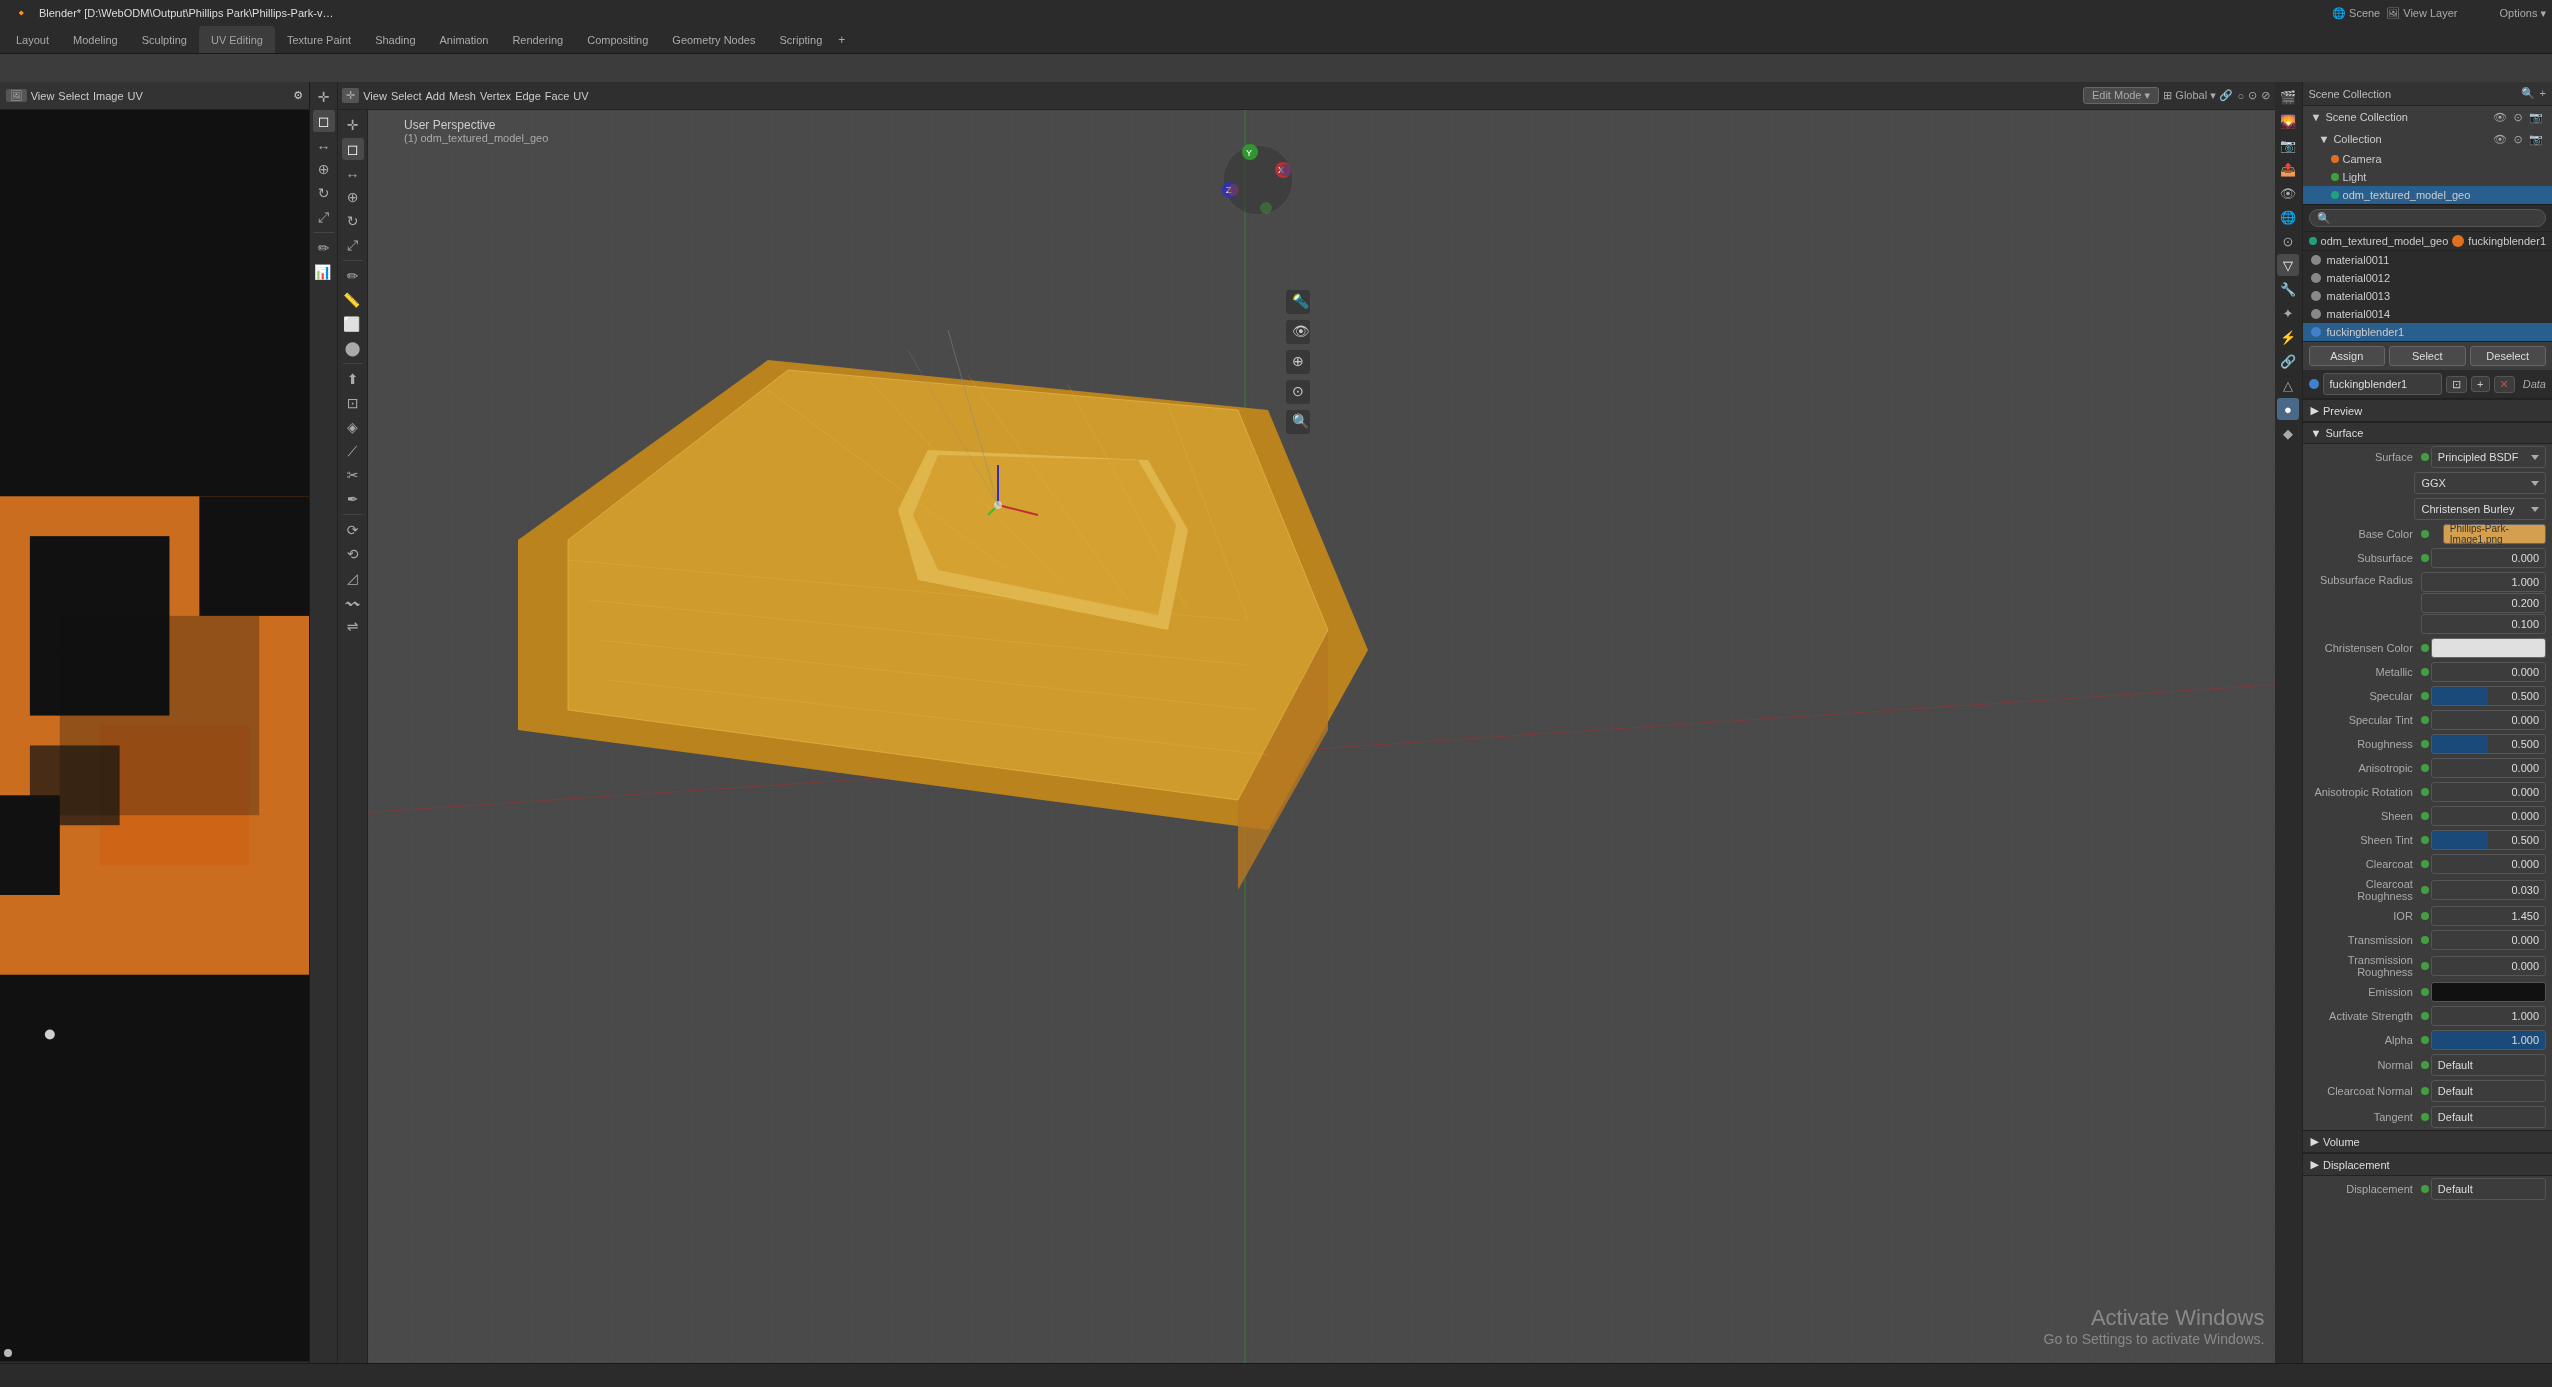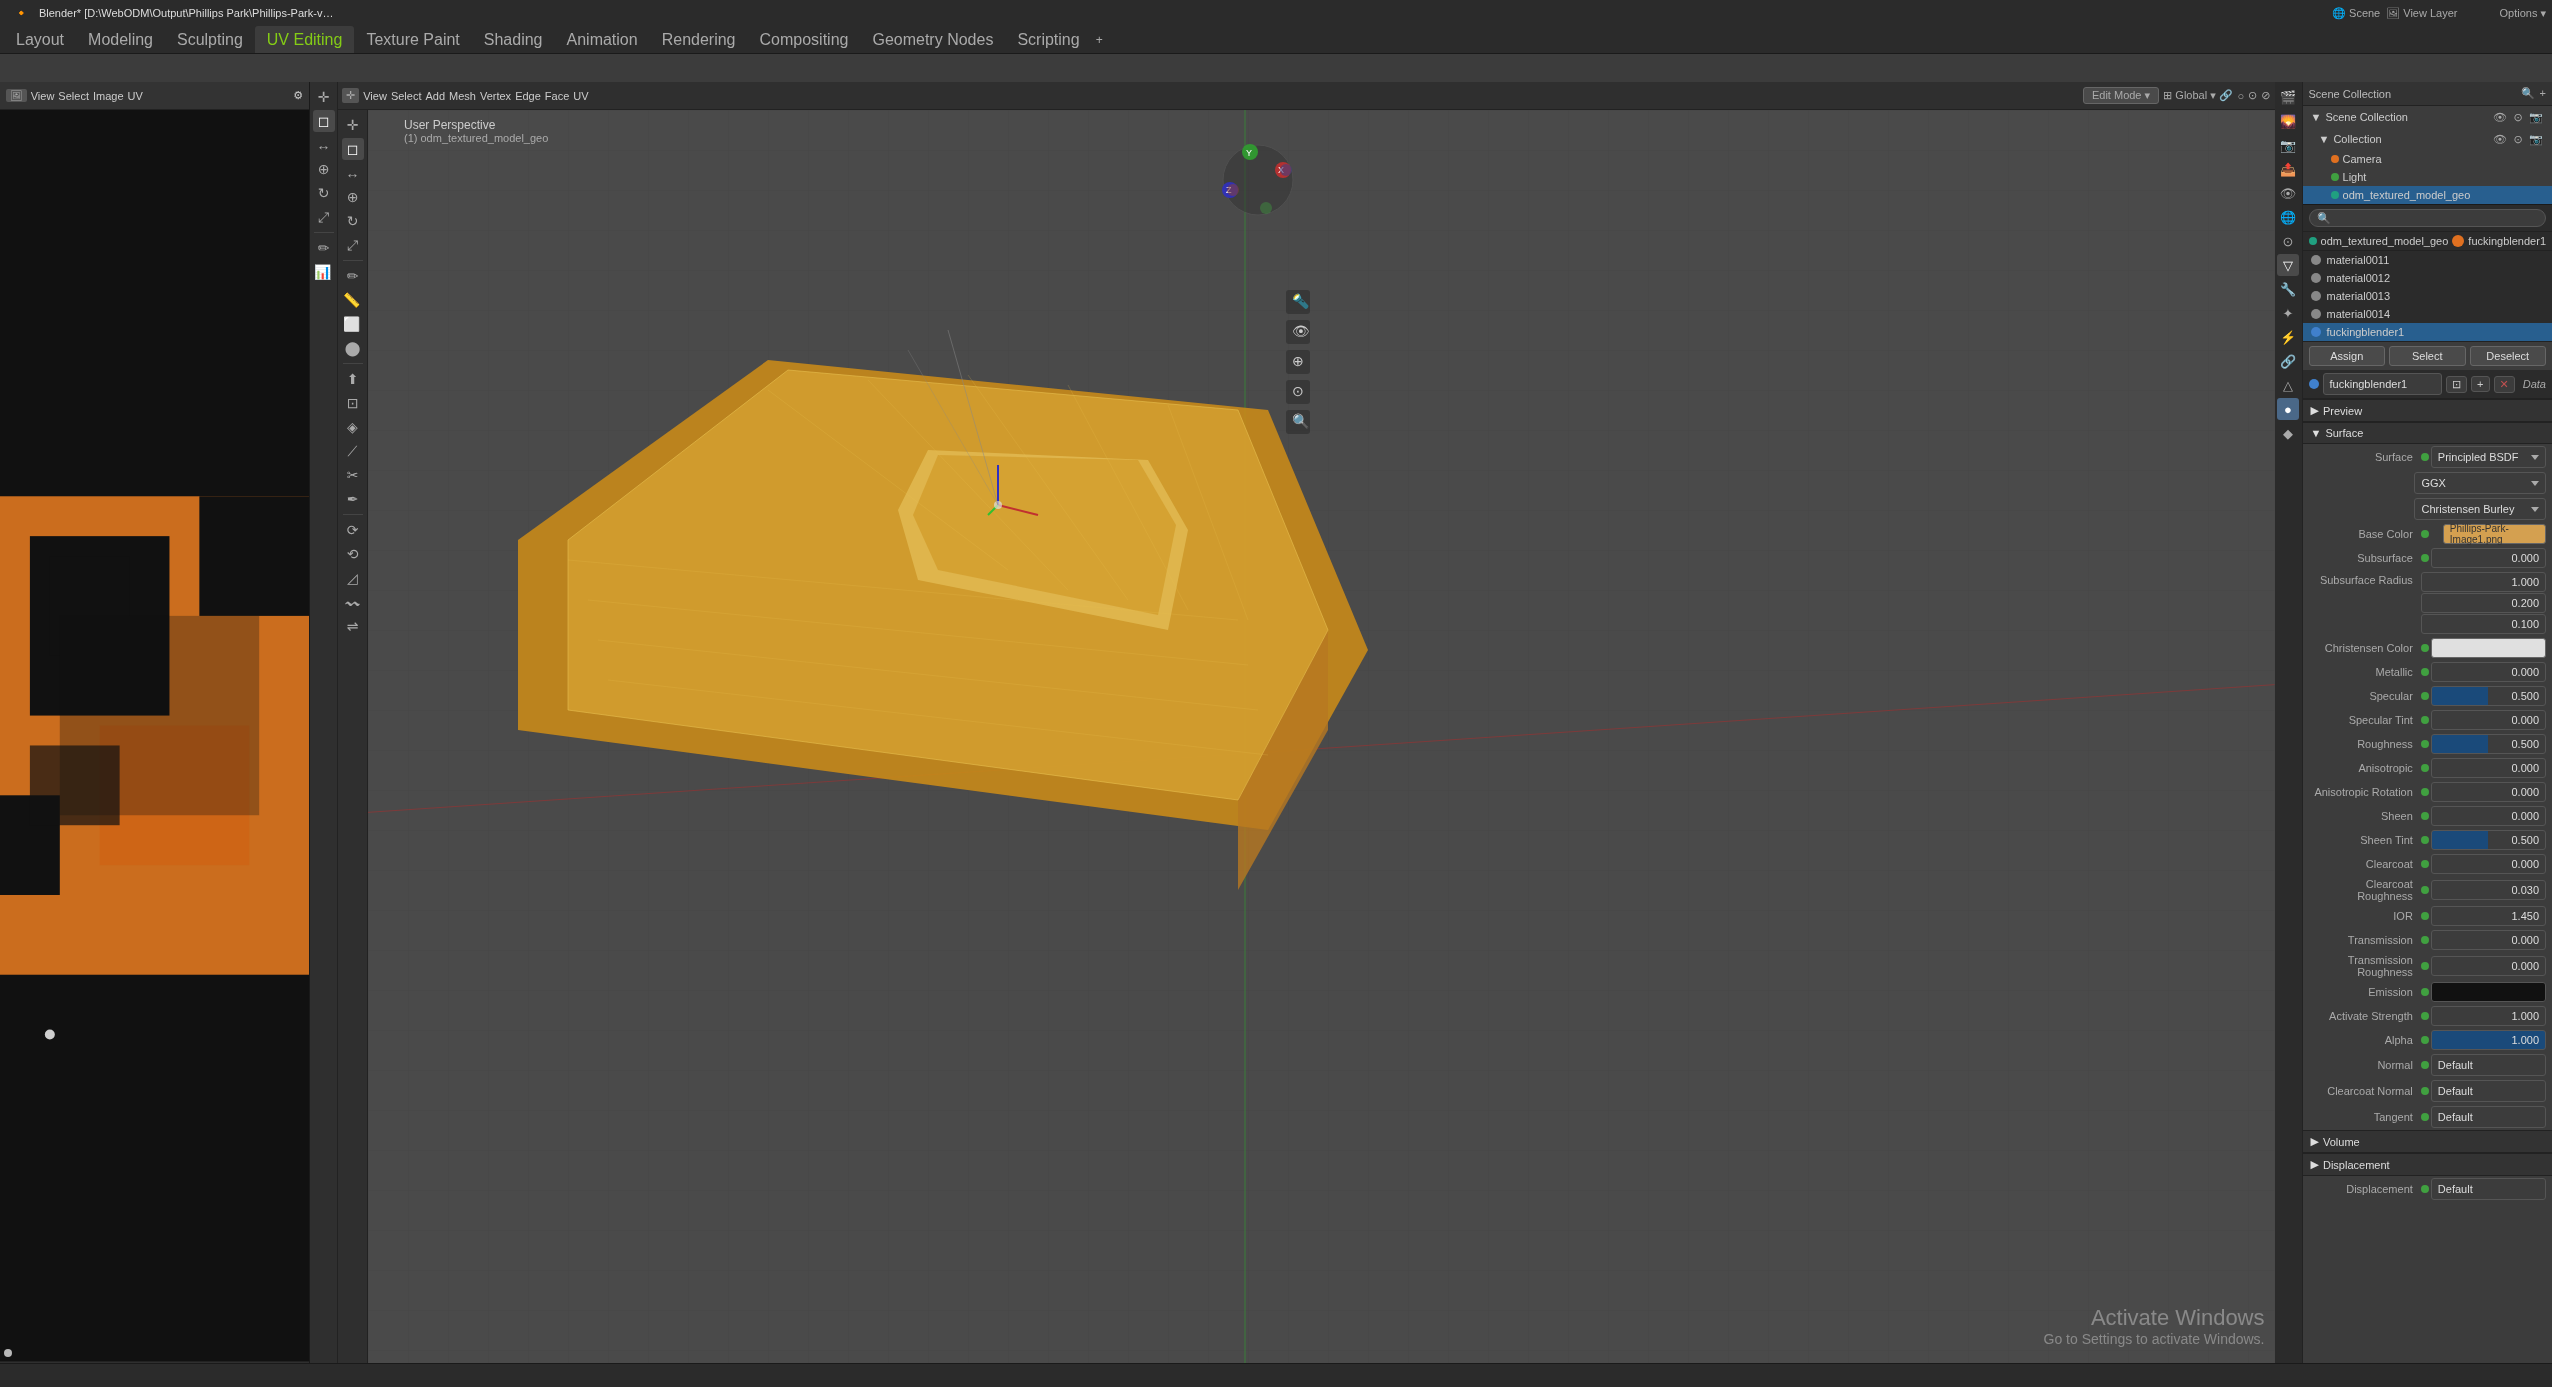--- a/index.html
+++ b/index.html
@@ -56,30 +56,30 @@
       gap: 0;
       position: absolute;
       top: 26px;
       left: 0;
       z-index: 100;
       border-bottom: 1px solid #1a1a1a;
     }
     .workspace-tab {
       padding: 4px 12px;
       color: #aaa;
-      font-size: 16px;
+      font-size: 11px;
       cursor: pointer;
       border-radius: 3px 3px 0 0;
       height: 100%;
       display: flex;
       align-items: center;
     }
     .workspace-tab.active {
       background: #3c3c3c;
-      color: #84cc16;
+      color: #a3a3a3;
     }
 
     
     .main-layout {
       position: absolute;
       top: 82px;
       left: 0;
       right: 0;
       bottom: 0;
       display: flex;

